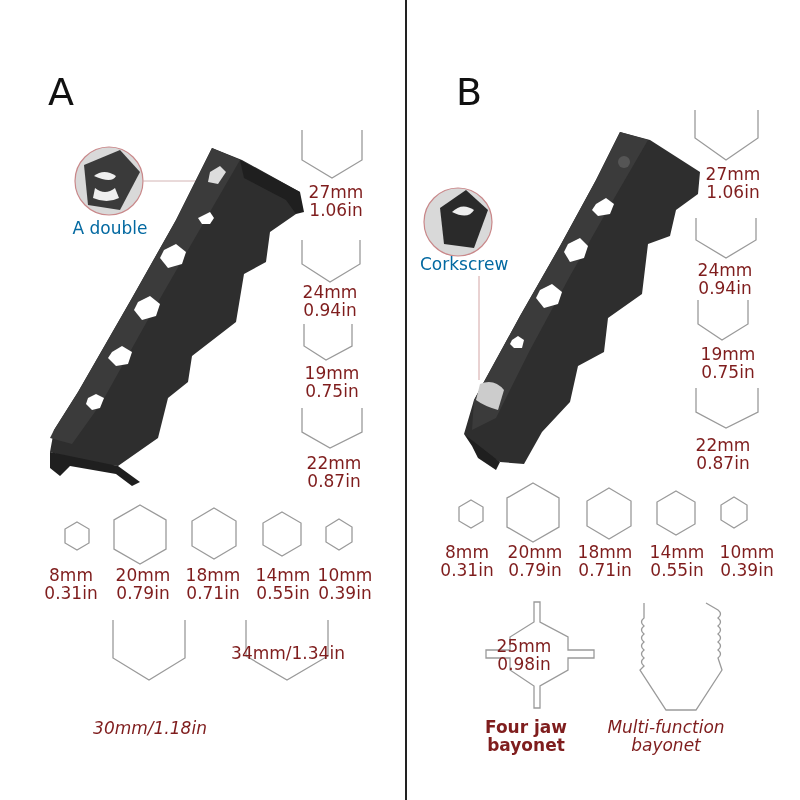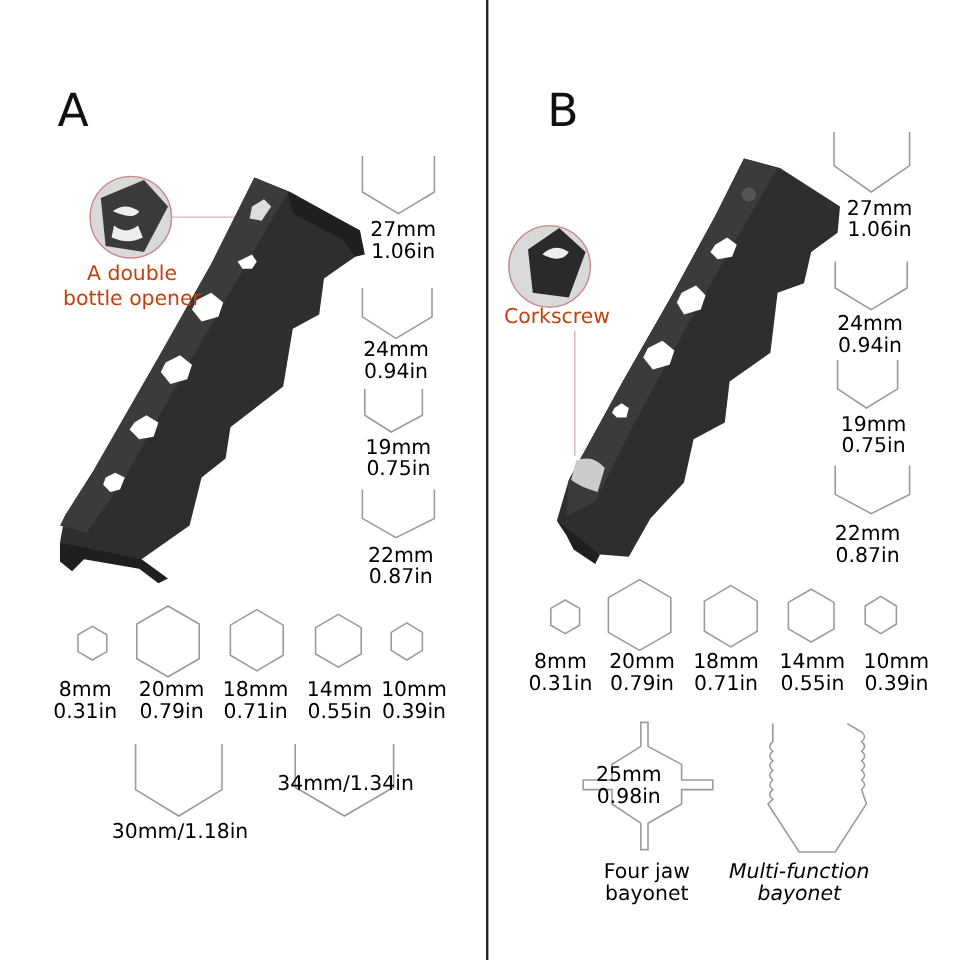--- a/index.html
+++ b/index.html
@@ -3,23 +3,23 @@
 <meta charset="utf-8">
 <style>
   html, body { margin:0; padding:0; background:#ffffff; }
   body { width:800px; height:800px; position:relative; overflow:hidden;
          font-family:"DejaVu Sans","Liberation Sans",sans-serif; color:#1a1a1a; }
   .panel { position:absolute; top:0; width:400px; height:800px; }
   #panel-a { left:0; }
   #panel-b { left:400px; }
   .divider { position:absolute; left:405px; top:0; width:2px; height:800px; background:#222; }
   .letter { position:absolute; font-size:38px; font-weight:400; color:#111; }
-  .lbl { position:absolute; font-size:17px; line-height:18px; color:#000000; text-align:center; white-space:nowrap; }
+  .lbl { position:absolute; font-size:17px; line-height:18px; color:#7f1d1d; text-align:center; white-space:nowrap; }
   .lbl span { display:block; }
-  .callout { position:absolute; font-size:17px; line-height:21px; color:#c2410c; text-align:center; white-space:nowrap; }
+  .callout { position:absolute; font-size:17px; line-height:21px; color:#0369a1; text-align:center; white-space:nowrap; }
   svg { position:absolute; overflow:visible; }
   .shape { fill:none; stroke:#9a9a9a; stroke-width:1.3; }
 </style>
 </head>
 <body>
 
 <div class="divider"></div>
 
 <div class="panel" id="panel-a">
   <div class="letter" style="left:48px;top:70px;">A</div>
@@ -39,21 +39,20 @@
 
     <polygon points="202,216 210,212 214,218 210,224 202,224 198,218" fill="#fff"></polygon>
     <polygon points="164,250 176,244 186,252 182,264 168,268 160,258" fill="#fff"></polygon>
     <polygon points="138,302 150,296 160,304 156,316 142,320 134,310" fill="#fff"></polygon>
     <polygon points="112,352 122,346 132,352 128,364 116,366 108,358" fill="#fff"></polygon>
     <polygon points="88,398 96,394 104,398 100,408 92,410 86,404" fill="#fff"></polygon>
     <polygon points="210,172 220,166 226,172 218,184 208,182" fill="#ddd"></polygon>
   </svg>
   <div class="callout" style="left:40px;top:218px;width:140px;">
     <span style="display:block">A double</span>
-    <span style="display:block">bottle opener</span>
   </div>
 
   <svg width="400" height="800" style="left:0;top:0;pointer-events:none;">
     <path class="shape" d="M302 130 L302 160 L332 178 L362 160 L362 130"></path>
     <path class="shape" d="M302 240 L302 264 L330 282 L360 264 L360 240"></path>
     <path class="shape" d="M304 324 L304 346 L326 360 L352 346 L352 324"></path>
     <path class="shape" d="M302 408 L302 432 L330 448 L362 432 L362 408"></path>
   </svg>
   <div class="lbl" style="left:306px;top:183px;width:60px;">
     <span>27mm</span>
@@ -97,21 +96,21 @@
   </div>
   <div class="lbl" style="left:314px;top:566px;width:62px;">
     <span>10mm</span>
     <span>0.39in</span>
   </div>
 
   <svg width="400" height="800" style="left:0;top:0;pointer-events:none;">
     <path class="shape" d="M113 620 L113 658 L149 680 L185 658 L185 620"></path>
     <path class="shape" d="M246 620 L246 656 L287 680 L328 656 L328 620"></path>
   </svg>
-  <div class="lbl" style="left:80px;top:684px;width:140px;">30mm/1.18in</div>
+  <div class="lbl" style="left:80px;top:719px;width:140px;font-style:italic;">30mm/1.18in</div>
   <div class="lbl" style="left:218px;top:644px;width:140px;">34mm/1.34in</div>
 </div>
 
 <div class="panel" id="panel-b">
   <div class="letter" style="left:56px;top:70px;">B</div>
 
   <svg width="400" height="800" style="left:0;top:0;">
     <circle cx="58" cy="222" r="34" fill="#d9d9d9" stroke="#c9888a" stroke-width="1.2"></circle>
     <path d="M40 208 L66 190 L88 210 L74 248 L44 244 Z" fill="#2a2a2a"></path>
     <path d="M52 212 q10 -10 22 -2 q-6 10 -22 2Z" fill="#eee"></path>
@@ -180,21 +179,21 @@
   </div>
 
   <svg width="400" height="800" style="left:0;top:0;pointer-events:none;">
     <path class="shape" d="M134 602 L140 602 L140 622 L168 637 L168 650 L194 650 L194 658 L168 658 L168 670 L140 686 L140 708 L134 708 L134 686 L110 670 L110 658 L86 658 L86 650 L110 650 L110 637 L134 622 Z"></path>
     <path class="shape" d="M244 603 L244 618 q-5 4 0 8 q-5 4 0 8 q-5 4 0 8 q-5 4 0 8 q-5 4 0 8 q-5 4 0 8 L240 670 L266 710 L296 710 L322 670 L318 658 q5 -4 0 -8 q5 -4 0 -8 q5 -4 0 -8 q5 -4 0 -8 q5 -4 0 -8 q5 -4 0 -8 L306 603"></path>
   </svg>
   <div class="lbl" style="left:92px;top:637px;width:64px;">
     <span>25mm</span>
     <span>0.98in</span>
   </div>
-  <div class="lbl" style="left:92px;top:718px;width:94px;">
+  <div class="lbl" style="left:79px;top:718px;width:94px;font-weight:bold;">
     <span>Four jaw</span>
     <span>bayonet</span>
   </div>
   <div class="lbl" style="left:196px;top:718px;width:140px;font-style:italic;">
     <span>Multi-function</span>
     <span>bayonet</span>
   </div>
 </div>
 
 </body></html>

